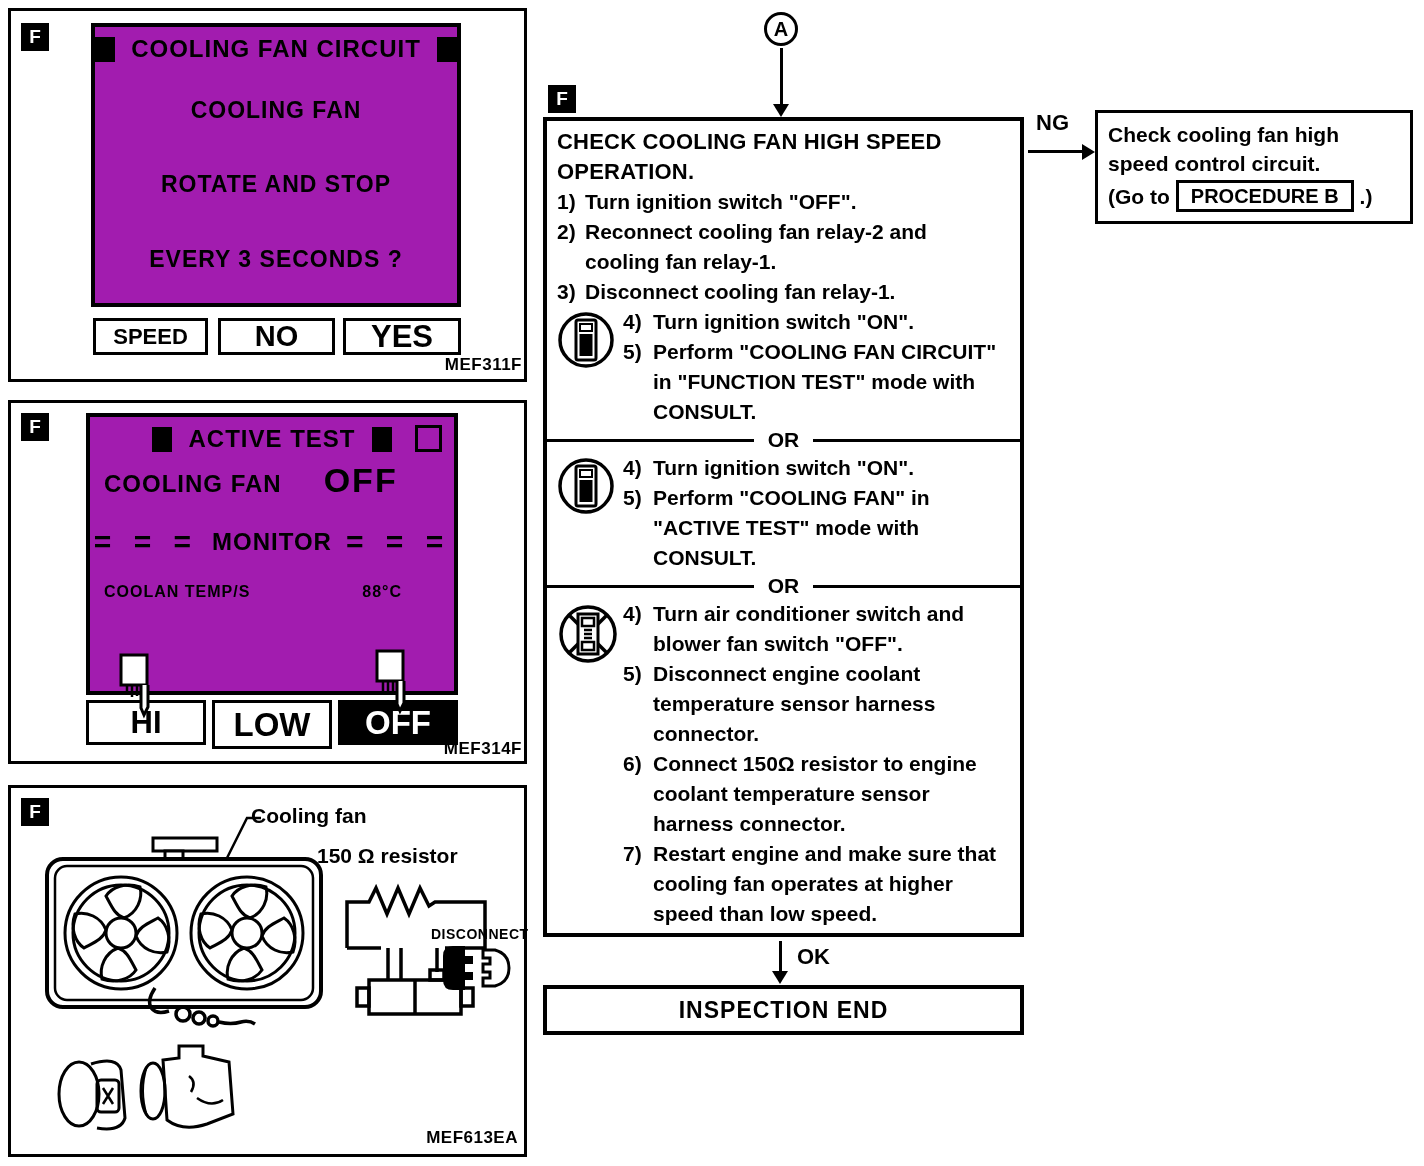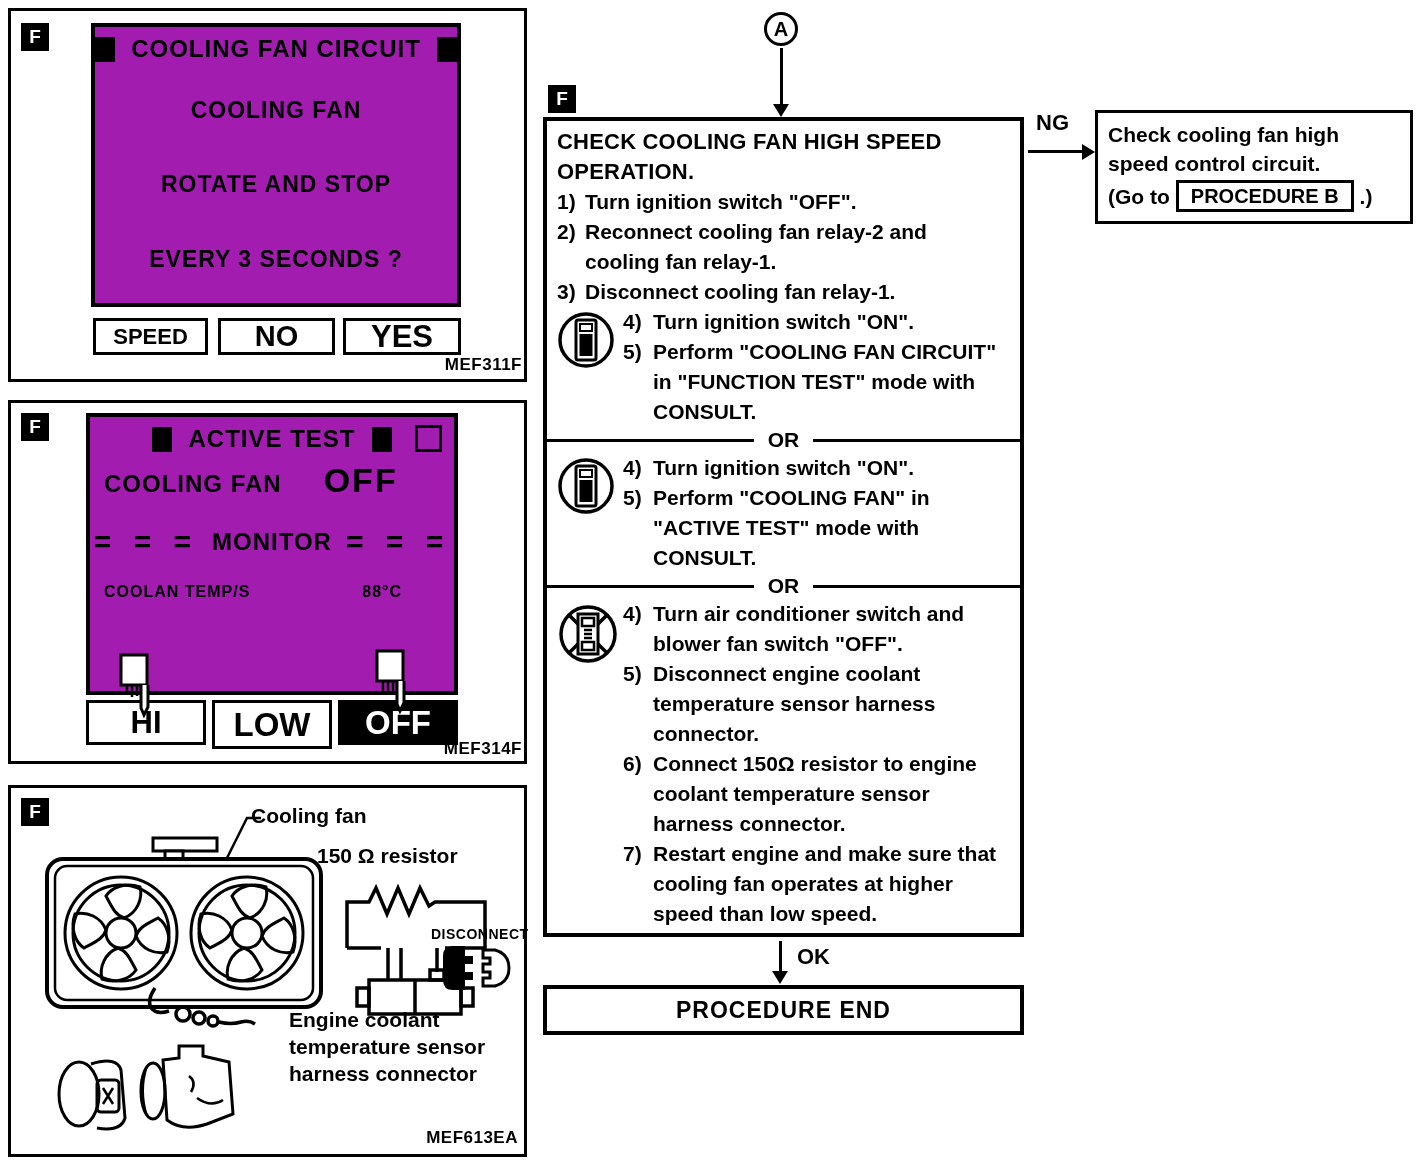--- a/index.html
+++ b/index.html
@@ -219,21 +219,20 @@
         <rect x="128" y="112" width="12" height="18"></rect>
       </g>
     </svg>
 
     <div class="lbl lbl-disc">DISCONNECT</div>
     <svg style="position:absolute;left:428px;top:154px;" width="75" height="52" viewBox="0 0 75 52">
       <path d="M 14,4 Q 4,4 4,14 L 4,38 Q 4,48 14,48 L 26,48 L 26,38 L 34,38 L 34,30 L 26,30 L 26,22 L 34,22 L 34,14 L 26,14 L 26,4 Z" fill="#000"></path>
       <path d="M 44,8 L 56,8 Q 70,12 70,26 Q 70,40 56,44 L 44,44 L 44,36 L 51,36 L 51,30 L 44,30 L 44,22 L 51,22 L 51,16 L 44,16 Z" fill="#fff" stroke="#000" stroke-width="3"></path>
     </svg>
 
-    <div class="lbl lbl-sensor">Engine coolant temperature sensor harness connector</div>
 
     <svg style="position:absolute;left:40px;top:248px;" width="210" height="112" viewBox="0 0 210 112">
       <g stroke="#000" fill="none" stroke-width="3">
         <ellipse cx="28" cy="58" rx="20" ry="32"></ellipse>
         <path d="M 40,28 Q 66,20 70,34 L 74,82 Q 70,96 46,92"></path>
         <rect x="46" y="44" width="22" height="32" rx="4"></rect>
         <path d="M 52,52 l 10,16 M 52,68 l 10,-16" stroke-width="2.5"></path>
         <ellipse cx="102" cy="55" rx="12" ry="28"></ellipse>
         <path d="M 96,30 q -8,25 0,50" stroke-width="2"></path>
         <path d="M 112,24 L 128,22 L 128,10 L 152,10 L 152,20 L 178,26 L 182,78 L 156,88 Q 132,96 116,84 Z"></path>
@@ -363,15 +362,15 @@
       <span>(Go to</span>
       <span class="proc-box">PROCEDURE B</span>
       <span>.)</span>
     </div>
   </div>
 
   <div class="vline" style="left:779px;top:941px;height:32px;"></div>
   <div class="arr-down" style="left:772px;top:971px;"></div>
   <div class="flow-label" style="left:797px;top:944px;">OK</div>
 
-  <div class="end-box">PROCEDURE END</div>
+  <div class="end-box">INSPECTION END</div>
 
 </div>
 
 </body></html>

